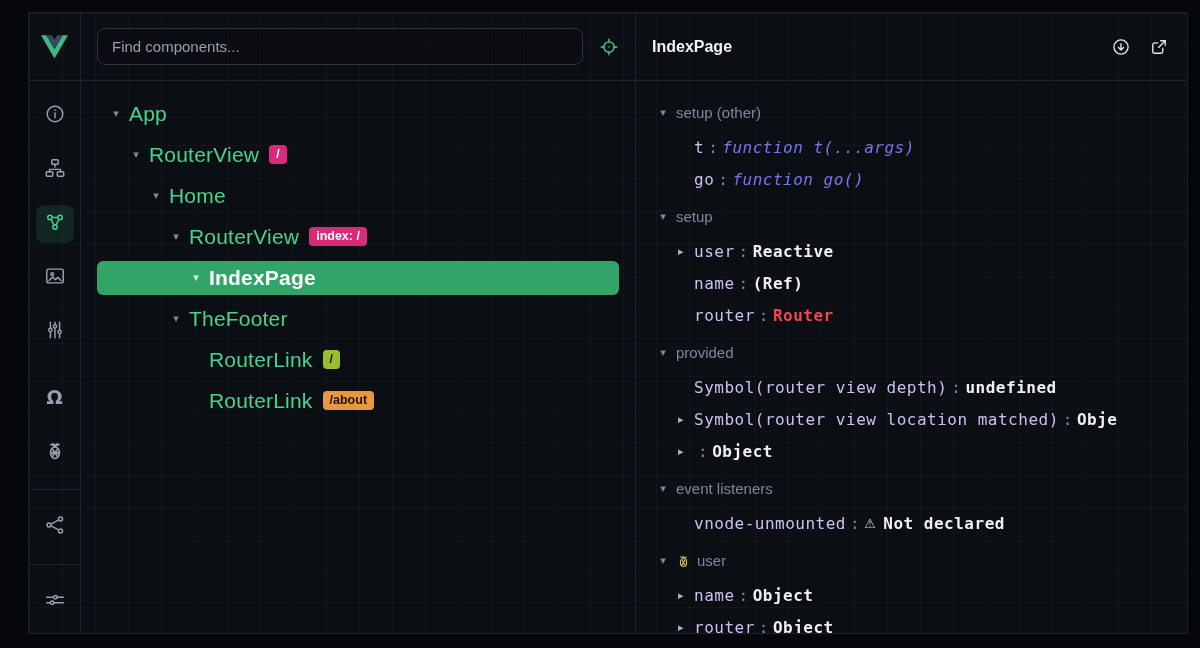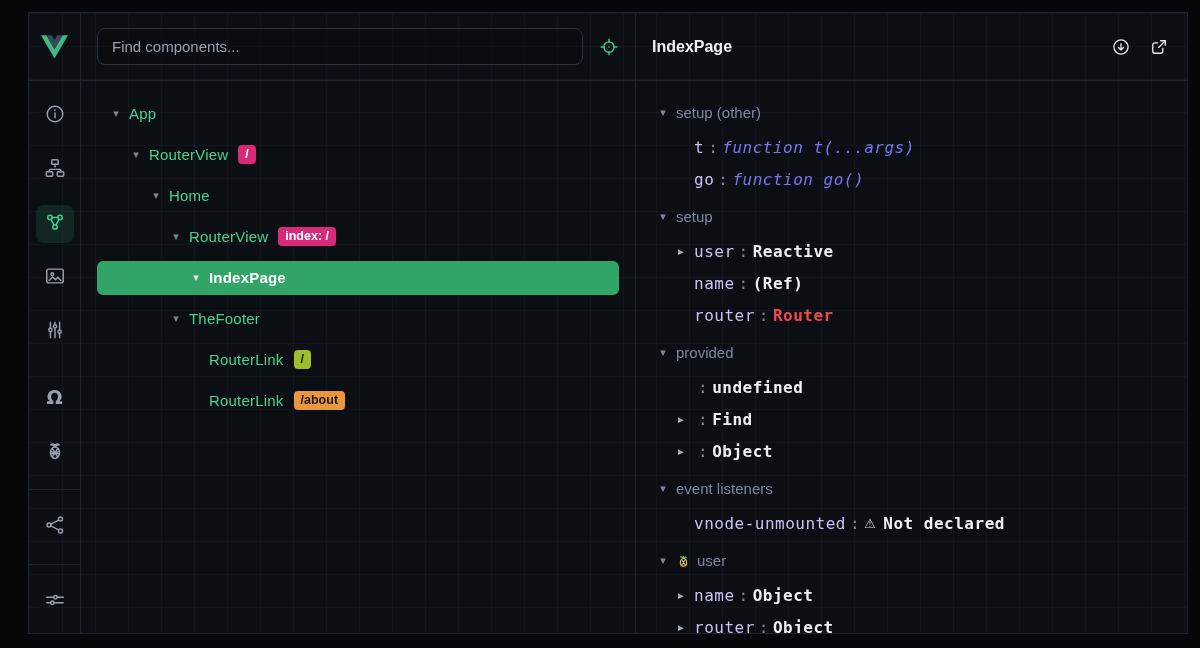--- a/index.html
+++ b/index.html
@@ -37,21 +37,21 @@
     display:flex; }
   .search input { flex:1; background:transparent; border:none; outline:none; color:#dfe3ea;
     font-family:"Liberation Sans", sans-serif; font-size:15px; padding:0 14px; }
   .search input::placeholder { color:#97a0ad; opacity:1; }
   .crosshair { margin-left:16px; color:#3ecf8e; cursor:pointer; display:flex; }
   .crosshair svg { width:20px; height:20px; }
 
   .tree { flex:1; overflow:hidden; padding-top:12px; }
   .t-row { height:41px; display:flex; align-items:center; cursor:pointer; white-space:nowrap; }
   .t-caret { width:18px; text-align:center; margin-right:4px; font-size:11px; color:#7d8894; flex:none; }
-  .t-label { font-size:15px; color:#44d58e; letter-spacing:.2px; }
+  .t-label { font-size:21px; color:#44d58e; letter-spacing:.2px; }
   .t-row.selected { height:34px; margin:3.5px 16px; border-radius:6px; background:#31a468; }
   .t-row.selected .t-label { color:#ffffff; font-weight:600; }
   .t-row.selected .t-caret { color:rgba(255,255,255,.85); }
   .t-badge { margin-left:10px; padding:1.5px 7px; border-radius:4px; font-size:12.5px; font-weight:700; line-height:1.25; }
   .t-badge.pink   { background:#d92a7a; color:#ffffff; }
   .t-badge.lime   { background:#9dbd2c; color:#141a03; }
   .t-badge.orange { background:#e8973f; color:#221303; }
 
   
   .right { flex:1; display:flex; flex-direction:column; overflow:hidden; }
@@ -277,27 +277,29 @@
             <span class="p-val router">Router</span>
           </div>
         </div>
         <div class="sec">
           <div class="sec-h">
             <span class="sec-caret">▾</span>
             <span>provided</span>
           </div>
           <div class="p-row">
             <span class="p-caret"></span>
+            <span class="p-key">Symbol(router view depth)</span>
             <span class="p-sep">:</span>
             <span class="p-val">undefined</span>
           </div>
           <div class="p-row">
             <span class="p-caret">▸</span>
-            <span class="p-sep">:</span>
-            <span class="p-val">Find</span>
+            <span class="p-key">Symbol(router view location matched)</span>
+            <span class="p-sep">:</span>
+            <span class="p-val">Obje</span>
           </div>
           <div class="p-row">
             <span class="p-caret">▸</span>
             <span class="p-sep">:</span>
             <span class="p-val">Object</span>
           </div>
         </div>
         <div class="sec">
           <div class="sec-h">
             <span class="sec-caret">▾</span>

